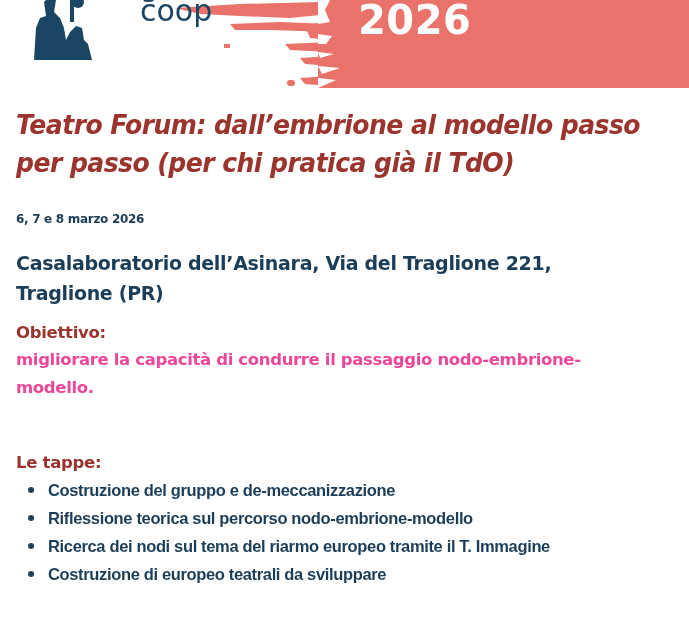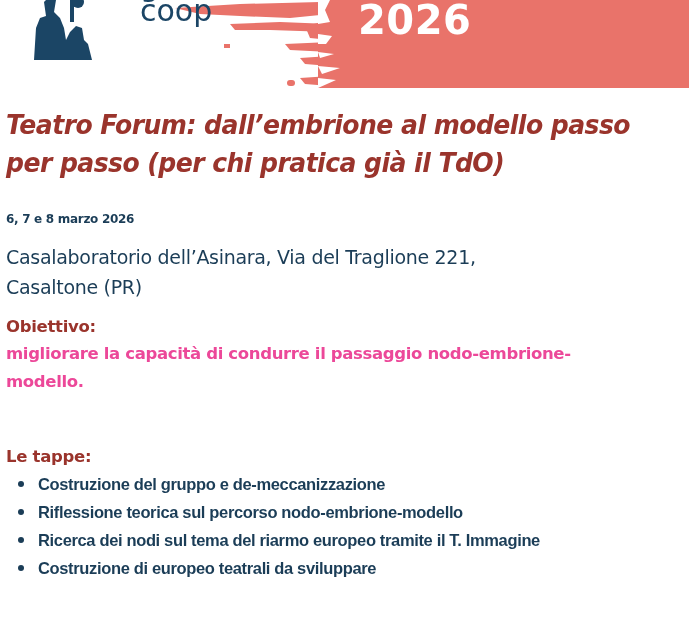--- a/index.html
+++ b/index.html
@@ -45,21 +45,21 @@
       top: -16px;
       font-family: "DejaVu Sans", sans-serif;
       color: #1b4565;
       line-height: 0.95;
     }
     .logo-text .l1 { font-size: 30px; display: block; }
     .logo-text .l2 { font-size: 30px; display: block; margin-top: -4px; }
 
     .content {
       position: absolute;
-      left: 6px;
+      left: 16px;
       top: 106px;
       width: 660px;
     }
     .title {
       margin: 0;
       font-family: "DejaVu Sans", sans-serif;
       font-weight: bold;
       font-style: italic;
       font-size: 27px;
       line-height: 38px;
@@ -71,23 +71,23 @@
     }
     .dates {
       margin-top: 30px;
       font-family: "DejaVu Sans", sans-serif;
       font-weight: bold;
       font-size: 12px;
       color: #1b3d57;
       letter-spacing: -0.3px;
     }
     .venue {
-      margin-top: 16px;
-      font-family: "DejaVu Sans", sans-serif;
-      font-weight: normal;
+      margin-top: 22px;
+      font-family: "DejaVu Sans", sans-serif;
+      font-weight: bold;
       font-size: 19px;
       line-height: 30px;
       color: #1b3d57;
       letter-spacing: -0.3px;
     }
     .section-label {
       font-family: "DejaVu Sans", sans-serif;
       font-weight: bold;
       font-size: 16.5px;
       color: #9a342c;
@@ -171,21 +171,21 @@
   </div>
 </div>
 
 <div class="content">
   <h1 class="title">Teatro Forum: dall’embrione al modello passo per passo (per chi pratica già il TdO)</h1>
 
   <div class="dates">6, 7 e 8 marzo 2026</div>
 
   <div class="venue">
     <div>Casalaboratorio dell’Asinara, Via del Traglione 221,</div>
-    <div>Casaltone (PR)</div>
+    <div>Traglione (PR)</div>
   </div>
 
   <div class="objective">
     <div class="section-label">Obiettivo:</div>
     <div class="section-text" style="width:610px">migliorare la capacità di condurre il passaggio nodo-embrione-modello.</div>
   </div>
 
   <div class="stages">
     <div class="section-label">Le tappe:</div>
     <ul class="stage-list">

